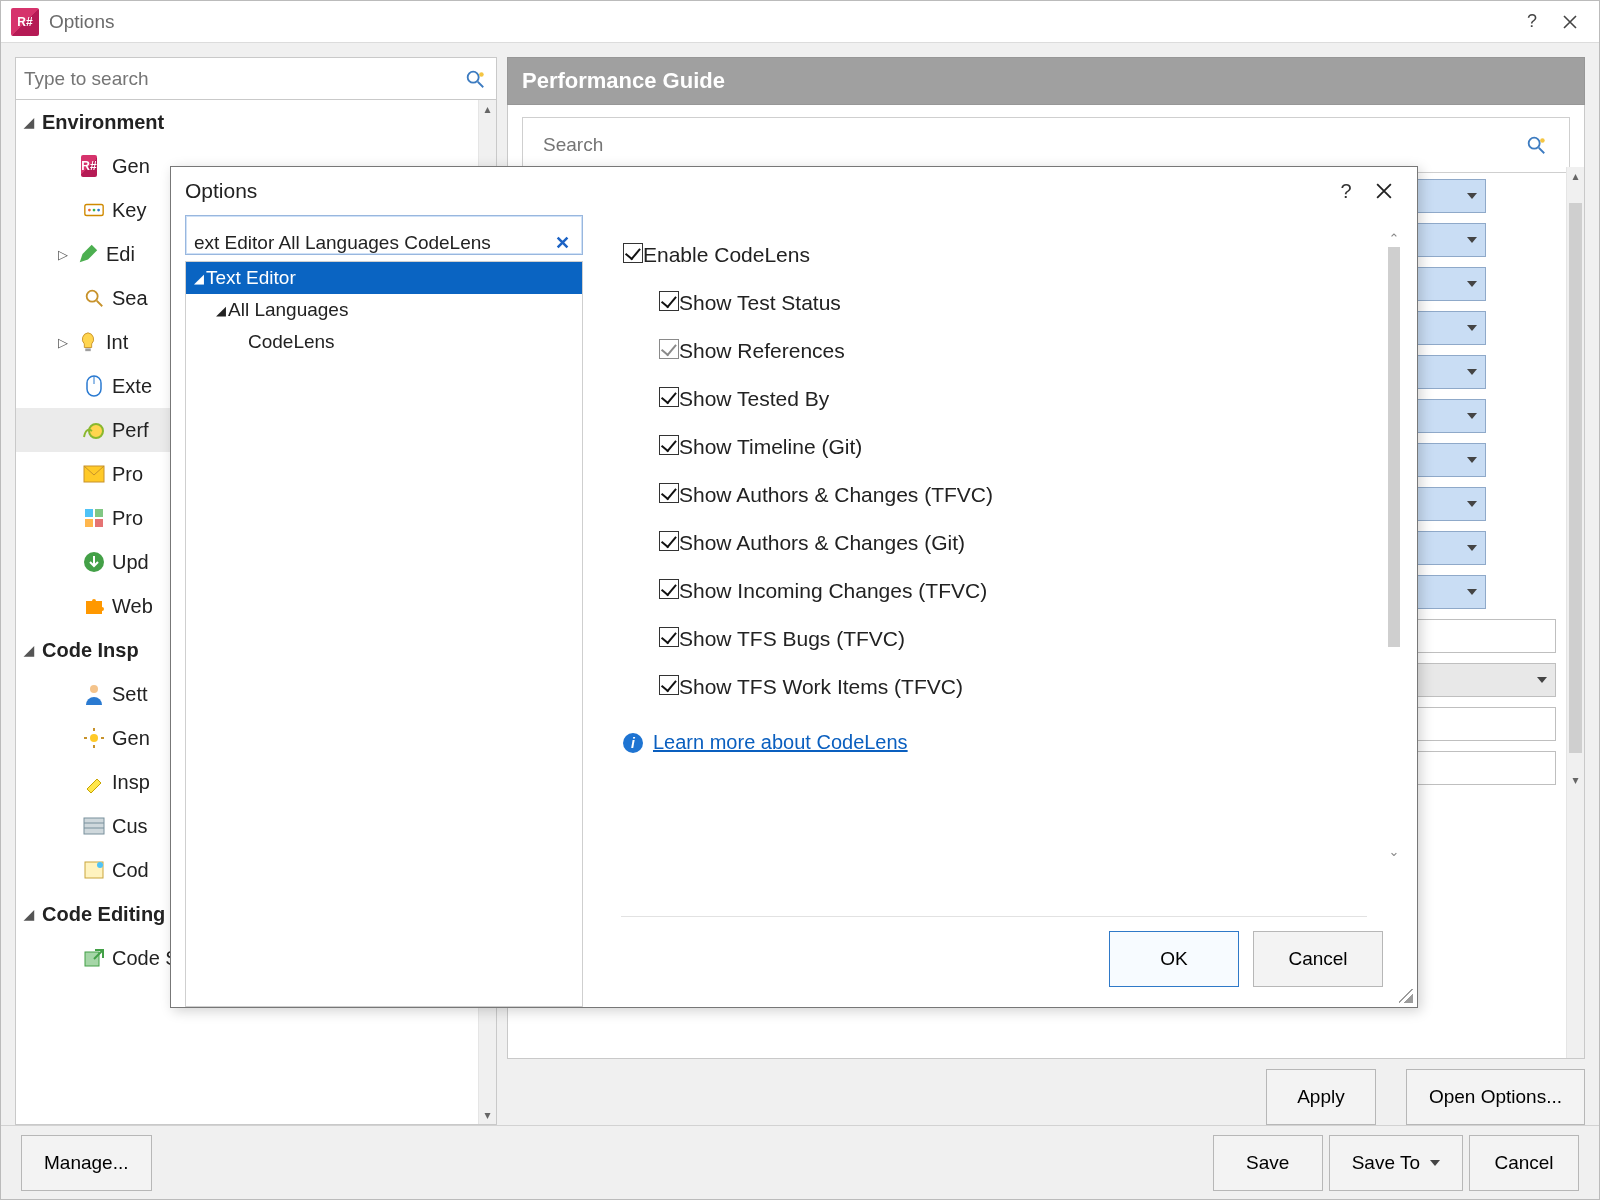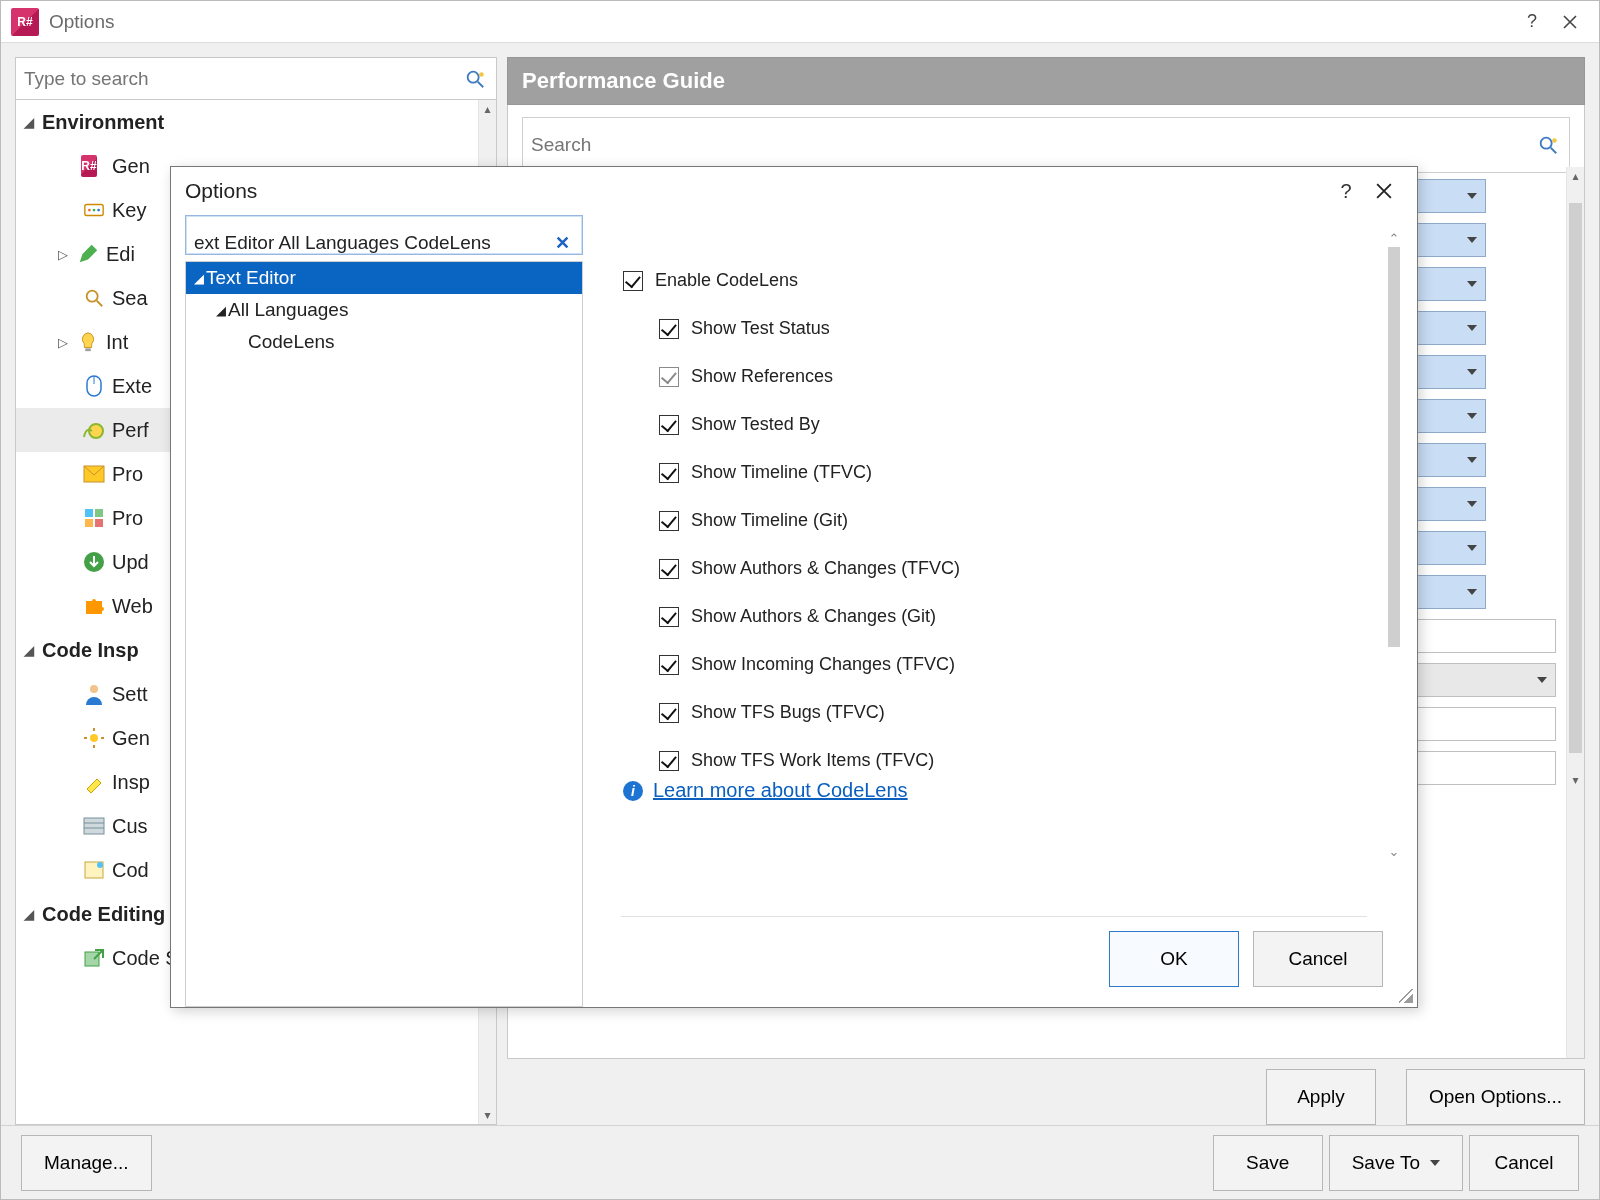--- a/index.html
+++ b/index.html
@@ -28,21 +28,21 @@
 .tree-item.toplevel{ padding-left: 6px; font-weight:700; color:#222; }
 .tree-item.child{ padding-left: 66px; font-weight:400; }
 .tree-item.child.haschild{ padding-left:40px; }
 .tree-item.selected{ background:#ebebeb; }
 .expand-glyph{ width:14px; display:inline-flex; justify-content:center; color:#555; font-size:13px; }
 .node-icon{ width:24px; height:24px; display:inline-flex; align-items:center; justify-content:center; font-size:18px; }
 
 .main-right { flex:1; display:flex; flex-direction:column; min-width:0; }
 .perf-header { background:#a0a0a0; color:#fff; font-weight:700; font-size:22px; padding:10px 14px; border:1px solid #979797; }
 .perf-body { flex:1; border:1px solid #c9c9c9; border-top:none; background:#fff; padding: 12px 14px; overflow:hidden; position:relative; }
-.perf-search { display:flex; align-items:center; border:1px solid #cfcfcf; height:56px; padding:0 8px; }
+.perf-search { display:flex; align-items:center; border:1px solid #cfcfcf; height:56px; padding:0 20px; }
 .perf-search input{ flex:1; border:none; outline:none; font-size:19px; color:#777; }
 .dropdown-stack{ position:absolute; right:28px; top:74px; display:flex; flex-direction:column; gap:10px; }
 .dd-bar{ width: 90px; height:34px; background:#c9ddf4; border:1px solid #8fa9c9; display:flex; align-items:center; justify-content:flex-end; padding-right:8px; }
 .dd-bar.last{ width: 160px; background:#e8e8e8; border:1px solid #bfbfbf; }
 .chev{ width:0;height:0;border-left:5px solid transparent;border-right:5px solid transparent;border-top:6px solid #444; }
 .dd-edit{ width: 160px; height:34px; background:#fff; border:1px solid #bfbfbf; }
 .right-scroll{ position:absolute; right:0; top:62px; bottom:0; width:18px; background:#f0f0f0; border-left:1px solid #e5e5e5; display:flex; flex-direction:column; }
 .right-scroll .thumb{ margin:18px 2px; flex:1; background:#cfcfcf; max-height:550px; }
 
 .main-right-buttons{ display:flex; justify-content:flex-end; gap:30px; padding:10px 0 0; }
@@ -64,21 +64,21 @@
 .inner-tree{ flex:1; border:1px solid #cfcfcf; margin-top:6px; background:#fff; }
 .it-row{ height:32px; display:flex; align-items:center; font-size:19px; }
 .it-row.selected{ background:#0a64c2; color:#fff; }
 .it-row .expand-glyph{ color:inherit; }
 .it-row.level0{ padding-left:6px; }
 .it-row.level1{ padding-left:28px; color:#222; }
 .it-row.level2{ padding-left:62px; color:#222; }
 
 .inner-right{ flex:1; display:flex; flex-direction:column; min-width:0; }
 .codelens-panel{ flex:1; position:relative; padding: 28px 40px 10px 16px; overflow:hidden; }
-.cl-check{ display:flex; align-items:flex-end; gap:12px; height:48px; font-size:18px; }
+.cl-check{ display:flex; align-items:flex-start; height:48px; font-size:21px; }
 .cl-check.indent{ padding-left:36px; }
 .cb{ width:20px; height:20px; border:1.5px solid #333; background:#fff; display:inline-flex; align-items:center; justify-content:center; }
 .cb.checked::after{ content:""; width:12px; height:7px; border-left:2.5px solid #111; border-bottom:2.5px solid #111; transform: rotate(-50deg) translate(1px,-1px); }
 .cb.checked.greyed{ border-color:#8a8a8a; }
 .cb.checked.greyed::after{ border-color:#8a8a8a; }
 .info-row{ display:flex; align-items:center; gap:10px; margin-top:8px; }
 .info-icon{ width:20px; height:20px; border-radius:50%; background:#1e74d2; color:#fff; display:inline-flex; align-items:center; justify-content:center; font-weight:700; font-size:14px; font-style:italic; }
 .info-row a{ color:#0a5fbf; text-decoration:underline; font-size:20px; }
 .inner-right-scroll{ position:absolute; right:0; top:14px; bottom:48px; width:18px; }
 .inner-right-scroll .up,.inner-right-scroll .down{ height:18px; display:flex; align-items:center; justify-content:center; color:#888; font-size:13px; }
@@ -427,24 +427,20 @@
             <div class="cl-check indent">
               <span class="cb checked greyed"></span>
               <span>Show References</span>
             </div>
             <div class="cl-check indent">
               <span class="cb checked"></span>
               <span>Show Tested By</span>
             </div>
             <div class="cl-check indent">
               <span class="cb checked"></span>
-              <span>Show Timeline (TFVC)</span>
-            </div>
-            <div class="cl-check indent">
-              <span class="cb checked"></span>
               <span>Show Timeline (Git)</span>
             </div>
             <div class="cl-check indent">
               <span class="cb checked"></span>
               <span>Show Authors &amp; Changes (TFVC)</span>
             </div>
             <div class="cl-check indent">
               <span class="cb checked"></span>
               <span>Show Authors &amp; Changes (Git)</span>
             </div>

